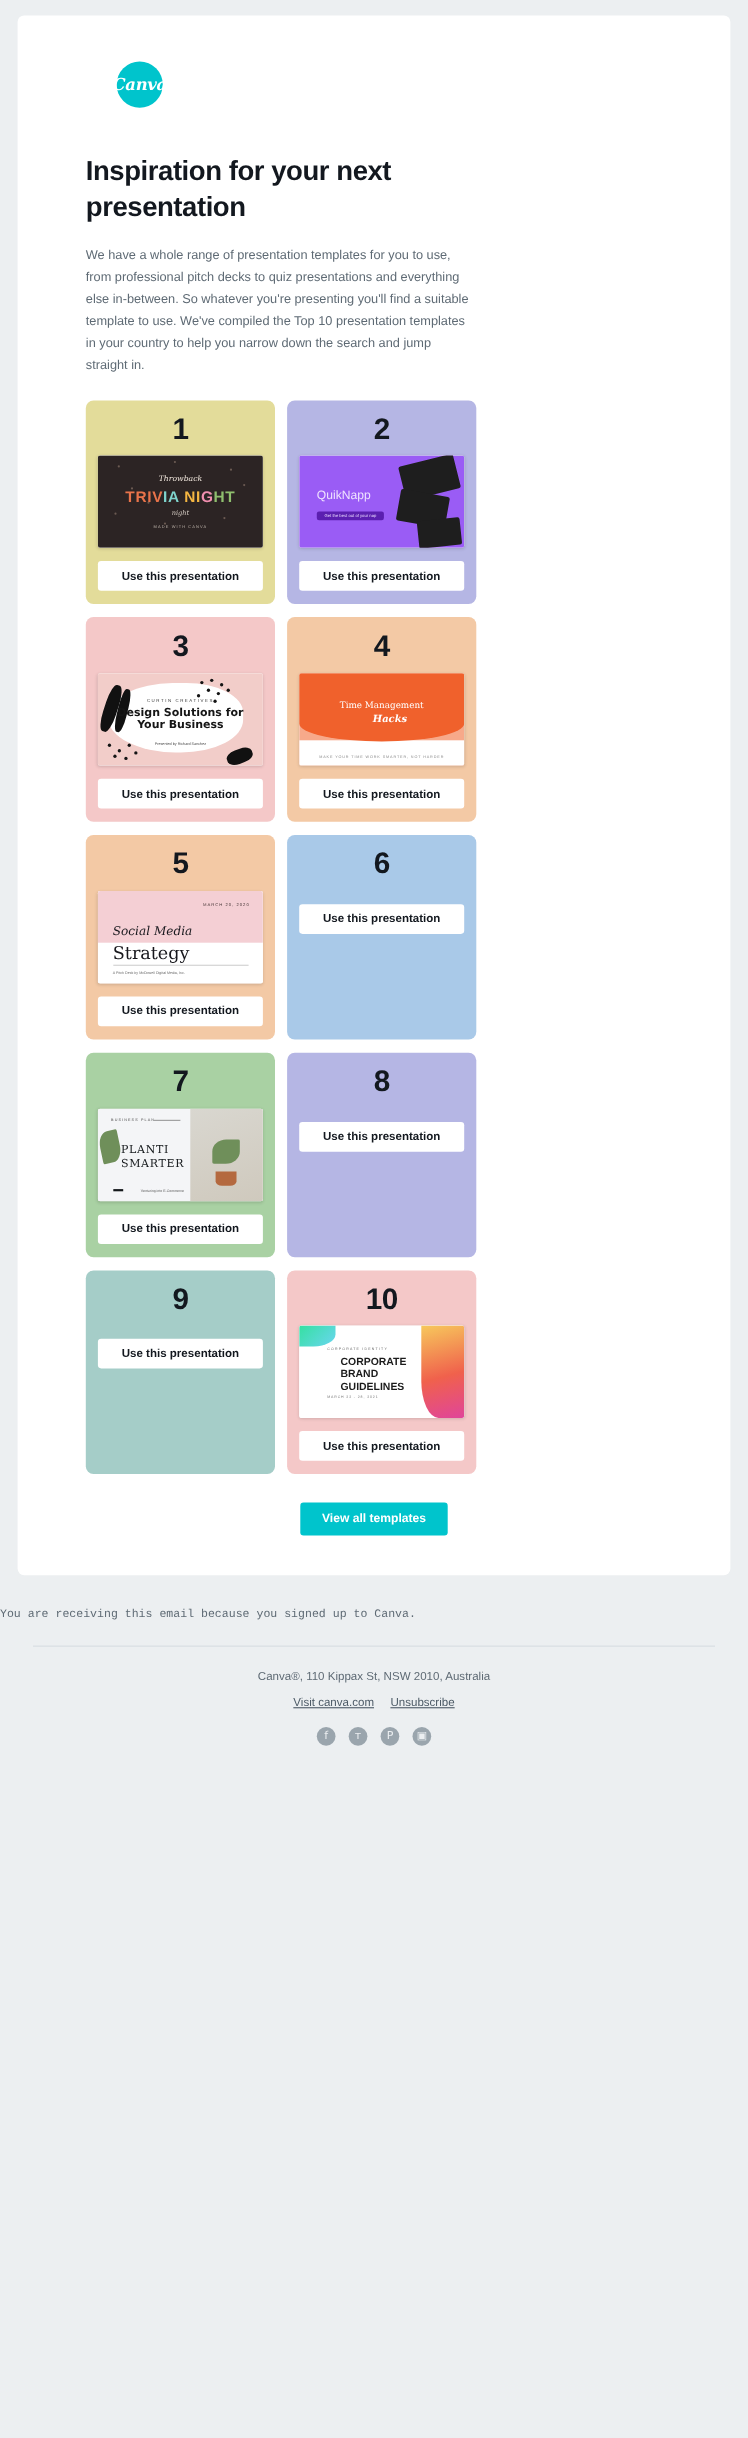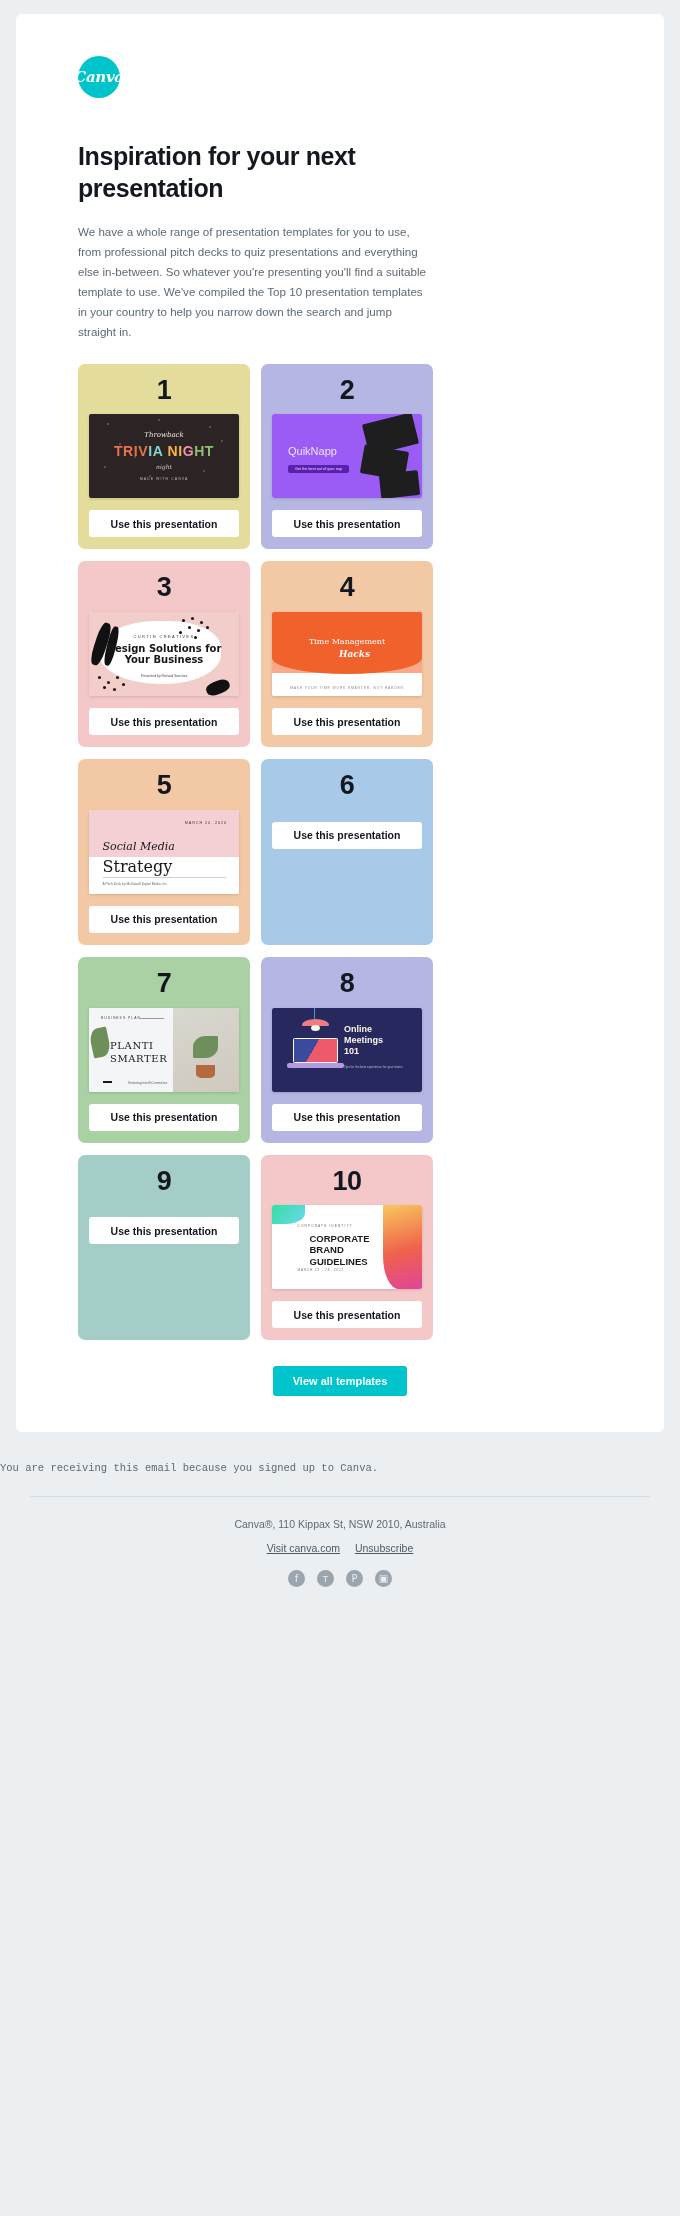--- a/index.html
+++ b/index.html
@@ -16,21 +16,21 @@
     background: #ffffff;
     border-radius: 6px;
     padding: 26px 30px 36px 30px;
   }
 
   
   .logo-wrap { padding: 16px 0 0 32px; }
   .logo {
     width: 42px; height: 42px; border-radius: 50%;
     background: #00c4cc;
-    display: flex; align-items: center; justify-content: center;
+    display: flex; align-items: center; justify-content: center; margin-left: 28px;
   }
   .logo-text {
     color: #fff; font-family: "DejaVu Serif", serif;
     font-style: italic; font-size: 15px; font-weight: 700;
     letter-spacing: -0.3px;
   }
 
   
   .headline {
     margin: 42px 0 0 32px;
@@ -366,33 +366,20 @@
             <div class="t7-rule"></div>
             <div class="t7-h1">PLANTI</div>
             <div class="t7-h2">SMARTER</div>
             <div class="t7-dash"></div>
             <div class="t7-f">Venturing into E-Commerce</div>
           </div>
           <button class="use-btn">Use this presentation</button>
         </div>
         <div class="tcard" style="background: rgb(181, 182, 228);">
           <div class="tnum">8</div>
-          <div class="thumb">
-            <div class="t8">
-              <div class="t8-lamp-cord"></div>
-              <div class="t8-lamp"></div>
-              <div class="t8-bulb"></div>
-              <div class="t8-lap">
-                <div class="t8-scr"></div>
-              </div>
-              <div class="t8-base"></div>
-            </div>
-            <div class="t8-h">Online<br>Meetings<br>101</div>
-            <div class="t8-s">Tips for the best experience for your teams</div>
-          </div>
           <button class="use-btn">Use this presentation</button>
         </div>
         <div class="tcard" style="background: rgb(165, 205, 200);">
           <div class="tnum">9</div>
           <button class="use-btn">Use this presentation</button>
         </div>
         <div class="tcard" style="background: rgb(244, 200, 200);">
           <div class="tnum">10</div>
           <div class="thumb">
             <div class="t10">

